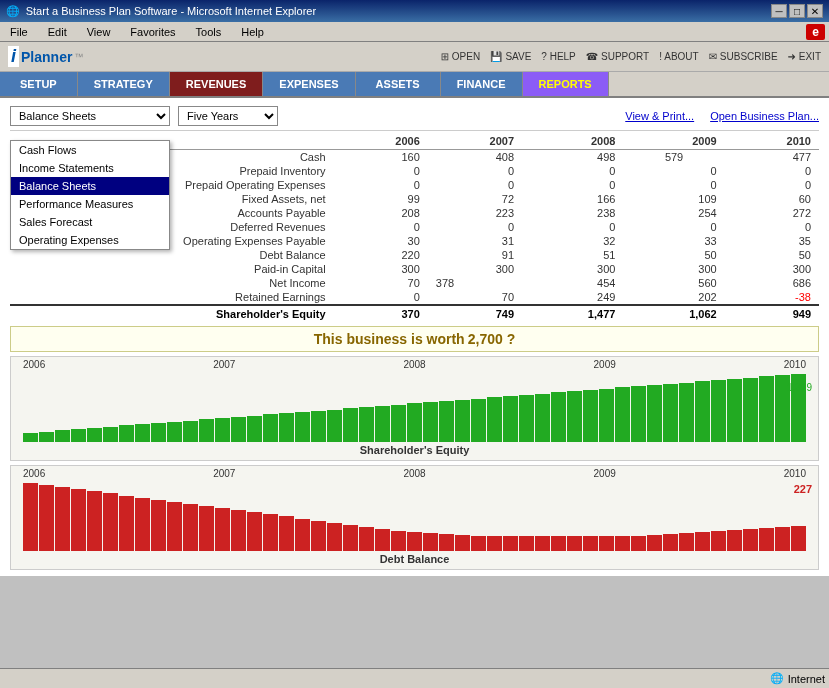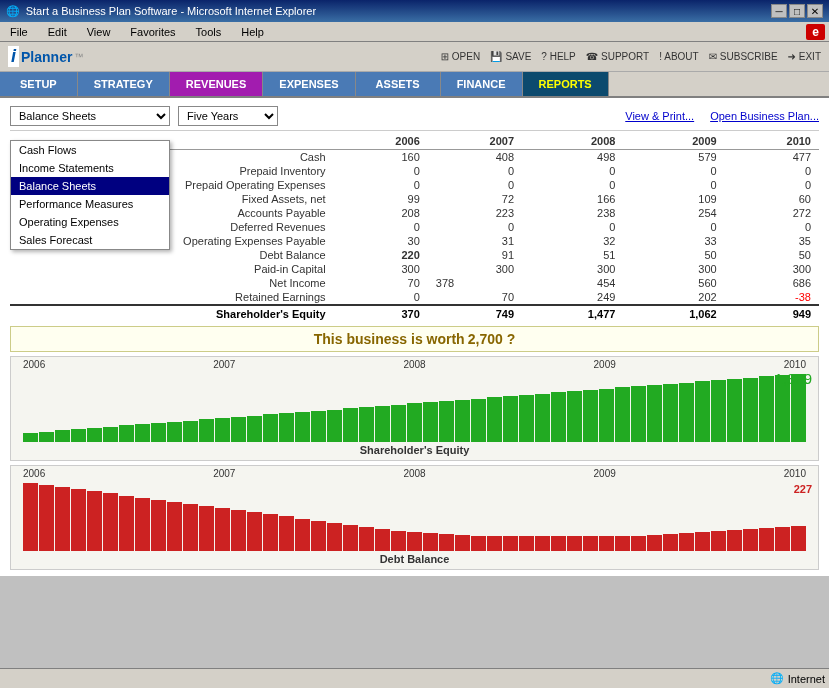--- a/index.html
+++ b/index.html
@@ -93,25 +93,25 @@
     <span style="font-size:10px;color:#333;cursor:pointer;display:flex;align-items:center;gap:2px;">☎ SUPPORT</span>
     <span style="font-size:10px;color:#333;cursor:pointer;display:flex;align-items:center;gap:2px;">! ABOUT</span>
     <span style="font-size:10px;color:#333;cursor:pointer;display:flex;align-items:center;gap:2px;">✉ SUBSCRIBE</span>
     <span style="font-size:10px;color:#333;cursor:pointer;display:flex;align-items:center;gap:2px;">➜ EXIT</span>
   </div>
 </div>
 
 <div class="main-nav">
   <div class="nav-tab" style="background:#4a7ab5;color:white;padding:4px 20px;font-size:11px;font-weight:bold;border-right:1px solid #888;cursor:pointer;">SETUP</div>
   <div class="nav-tab" style="background:#4a7ab5;color:white;padding:4px 16px;font-size:11px;font-weight:bold;border-right:1px solid #888;cursor:pointer;">STRATEGY</div>
-  <div class="nav-tab" style="background:#a21caf;color:white;padding:4px 16px;font-size:11px;font-weight:bold;border-right:1px solid #888;cursor:pointer;">REVENUES</div>
+  <div class="nav-tab" style="background:#7f1d1d;color:white;padding:4px 16px;font-size:11px;font-weight:bold;border-right:1px solid #888;cursor:pointer;">REVENUES</div>
   <div class="nav-tab" style="background:#4a7ab5;color:white;padding:4px 16px;font-size:11px;font-weight:bold;border-right:1px solid #888;cursor:pointer;">EXPENSES</div>
   <div class="nav-tab" style="background:#4a7ab5;color:white;padding:4px 20px;font-size:11px;font-weight:bold;border-right:1px solid #888;cursor:pointer;">ASSETS</div>
   <div class="nav-tab" style="background:#4a7ab5;color:white;padding:4px 16px;font-size:11px;font-weight:bold;border-right:1px solid #888;cursor:pointer;">FINANCE</div>
-  <div class="nav-tab reports" style="background:#0c4a6e;color:#ffff00;padding:4px 16px;font-size:11px;font-weight:bold;border-right:1px solid #888;cursor:pointer;">REPORTS</div>
+  <div class="nav-tab reports" style="background:#8b5cf6;color:#ffff00;padding:4px 16px;font-size:11px;font-weight:bold;border-right:1px solid #888;cursor:pointer;">REPORTS</div>
 </div>
 
 <div class="content" style="background:white;padding:6px 10px;position:relative;">
 
   <div class="toolbar-row" style="display:flex;align-items:center;gap:8px;padding:2px 0 4px 0;">
     <select class="dropdown" style="width:160px;font-size:11px;">
       <option>Income Statements</option>
       <option>Cash Flows</option>
       <option selected="">Balance Sheets</option>
       <option>Performance Measures</option>
@@ -127,42 +127,42 @@
       <span class="toolbar-link">View &amp; Print...</span>
       <span class="toolbar-link">Open Business Plan...</span>
     </div>
   </div>
 
   <div class="dropdown-menu" style="position:absolute;background:white;border:1px solid #888;z-index:100;top:42px;left:10px;min-width:160px;box-shadow:2px 2px 4px rgba(0,0,0,0.3);">
     <div class="dropdown-item">Cash Flows</div>
     <div class="dropdown-item">Income Statements</div>
     <div class="dropdown-item selected" style="background:#000080;color:white;">Balance Sheets</div>
     <div class="dropdown-item">Performance Measures</div>
+    <div class="dropdown-item">Sales Forecast</div>
     <div class="dropdown-item">Operating Expenses</div>
-    <div class="dropdown-item">Sales Forecast</div>
   </div>
 
   <table class="data-table" style="width:100%;border-collapse:collapse;margin-top:2px;">
     <thead>
       <tr class="header-row">
         <th style="text-align:left;width:40%;padding:2px 8px;font-size:11px;border-bottom:1px solid #999;"></th>
         <th style="text-align:right;padding:2px 8px;font-size:11px;border-bottom:1px solid #999;">2006</th>
         <th style="text-align:right;padding:2px 8px;font-size:11px;border-bottom:1px solid #999;">2007</th>
         <th style="text-align:right;padding:2px 8px;font-size:11px;border-bottom:1px solid #999;">2008</th>
         <th style="text-align:right;padding:2px 8px;font-size:11px;border-bottom:1px solid #999;">2009</th>
         <th style="text-align:right;padding:2px 8px;font-size:11px;border-bottom:1px solid #999;">2010</th>
       </tr>
     </thead>
     <tbody id="table-body">
     <tr>
           <td style="text-align: right; padding: 1px 8px; font-size: 11px; color: rgb(51, 51, 51);">Cash</td>
           <td style="text-align: right; padding: 1px 8px; font-size: 11px; color: rgb(51, 51, 51);">160</td>
           <td style="text-align: right; padding: 1px 8px; font-size: 11px; color: rgb(51, 51, 51);">408</td>
           <td style="text-align: right; padding: 1px 8px; font-size: 11px; color: rgb(51, 51, 51);">498</td>
-          <td style="text-align: right; padding: 1px 8px; font-size: 11px; color: rgb(51, 51, 51);">579</td>
+          <td style="text-align: center; padding: 1px 8px; font-size: 11px; color: rgb(51, 51, 51);">579</td>
           <td style="text-align: right; padding: 1px 8px; font-size: 11px; color: rgb(51, 51, 51);">477</td>
         </tr>
         <tr>
           <td style="text-align: right; padding: 1px 8px; font-size: 11px; color: rgb(51, 51, 51);">Prepaid Inventory</td>
           <td style="text-align: right; padding: 1px 8px; font-size: 11px; color: rgb(51, 51, 51);">0</td>
           <td style="text-align: right; padding: 1px 8px; font-size: 11px; color: rgb(51, 51, 51);">0</td>
           <td style="text-align: right; padding: 1px 8px; font-size: 11px; color: rgb(51, 51, 51);">0</td>
           <td style="text-align: right; padding: 1px 8px; font-size: 11px; color: rgb(51, 51, 51);">0</td>
           <td style="text-align: right; padding: 1px 8px; font-size: 11px; color: rgb(51, 51, 51);">0</td>
         </tr>
@@ -201,21 +201,21 @@
         <tr>
           <td style="text-align: right; padding: 1px 8px; font-size: 11px; color: rgb(51, 51, 51);">Operating Expenses Payable</td>
           <td style="text-align: right; padding: 1px 8px; font-size: 11px; color: rgb(51, 51, 51);">30</td>
           <td style="text-align: right; padding: 1px 8px; font-size: 11px; color: rgb(51, 51, 51);">31</td>
           <td style="text-align: right; padding: 1px 8px; font-size: 11px; color: rgb(51, 51, 51);">32</td>
           <td style="text-align: right; padding: 1px 8px; font-size: 11px; color: rgb(51, 51, 51);">33</td>
           <td style="text-align: right; padding: 1px 8px; font-size: 11px; color: rgb(51, 51, 51);">35</td>
         </tr>
         <tr>
           <td style="text-align: right; padding: 1px 8px; font-size: 11px; color: rgb(51, 51, 51);">Debt Balance</td>
-          <td style="text-align: right; padding: 1px 8px; font-size: 11px; color: rgb(51, 51, 51); font-weight: bold;">220</td>
+          <td style="text-align: right; padding: 1px 8px; font-size: 11px; color: rgb(51, 51, 51);">220</td>
           <td style="text-align: right; padding: 1px 8px; font-size: 11px; color: rgb(51, 51, 51);">91</td>
           <td style="text-align: right; padding: 1px 8px; font-size: 11px; color: rgb(51, 51, 51);">51</td>
           <td style="text-align: right; padding: 1px 8px; font-size: 11px; color: rgb(51, 51, 51);">50</td>
           <td style="text-align: right; padding: 1px 8px; font-size: 11px; color: rgb(51, 51, 51);">50</td>
         </tr>
         <tr>
           <td style="text-align: right; padding: 1px 8px; font-size: 11px; color: rgb(51, 51, 51);">Paid-in Capital</td>
           <td style="text-align: right; padding: 1px 8px; font-size: 11px; color: rgb(51, 51, 51);">300</td>
           <td style="text-align: right; padding: 1px 8px; font-size: 11px; color: rgb(51, 51, 51);">300</td>
           <td style="text-align: right; padding: 1px 8px; font-size: 11px; color: rgb(51, 51, 51);">300</td>
@@ -308,21 +308,21 @@
           <div style="height: 58.1982px; flex: 1 1 0%; min-width: 4px; background: rgb(34, 170, 34);"></div>
           <div style="height: 59.4234px; flex: 1 1 0%; min-width: 4px; background: rgb(34, 170, 34);"></div>
           <div style="height: 60.6486px; flex: 1 1 0%; min-width: 4px; background: rgb(34, 170, 34);"></div>
           <div style="height: 61.8739px; flex: 1 1 0%; min-width: 4px; background: rgb(34, 170, 34);"></div>
           <div style="height: 63.0991px; flex: 1 1 0%; min-width: 4px; background: rgb(34, 170, 34);"></div>
           <div style="height: 64.3243px; flex: 1 1 0%; min-width: 4px; background: rgb(34, 170, 34);"></div>
           <div style="height: 65.5495px; flex: 1 1 0%; min-width: 4px; background: rgb(34, 170, 34);"></div>
           <div style="height: 66.7748px; flex: 1 1 0%; min-width: 4px; background: rgb(34, 170, 34);"></div>
           <div style="height: 68px; flex: 1 1 0%; min-width: 4px; background: rgb(34, 170, 34);"></div>
         </div>
-      <div style="position:absolute;right:4px;top:0;color:#22aa22;font-weight:normal;font-size:15px;">1,389</div>
+      <div style="position:absolute;right:4px;top:12px;color:#22aa22;font-weight:normal;font-size:10px;">1,389</div>
     </div>
     <div class="chart-title" style="text-align:center;font-size:11px;font-weight:bold;color:#333;margin:2px 0;">Shareholder's Equity</div>
   </div>
 
   <div class="chart-section" style="background:#f5f5f0;border:1px solid #ccc;margin-top:4px;padding:2px;">
     <div style="display:flex;justify-content:space-between;padding:0 10px;font-size:10px;color:#333;">
       <span>2006</span>
       <span>2007</span>
       <span>2008</span>
       <span>2009</span>

